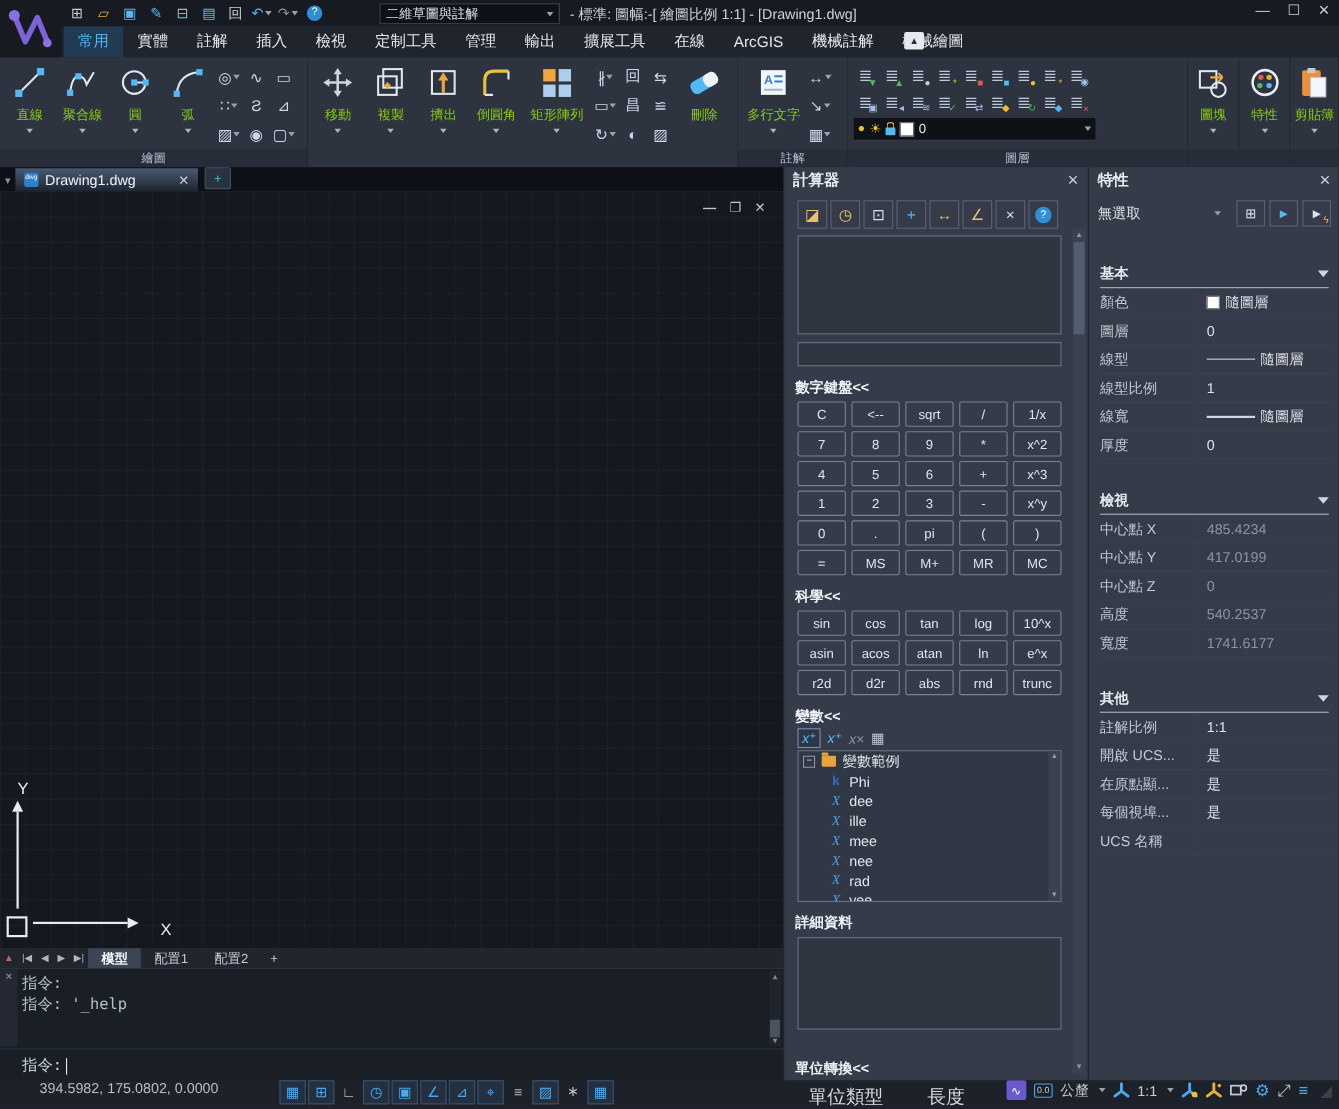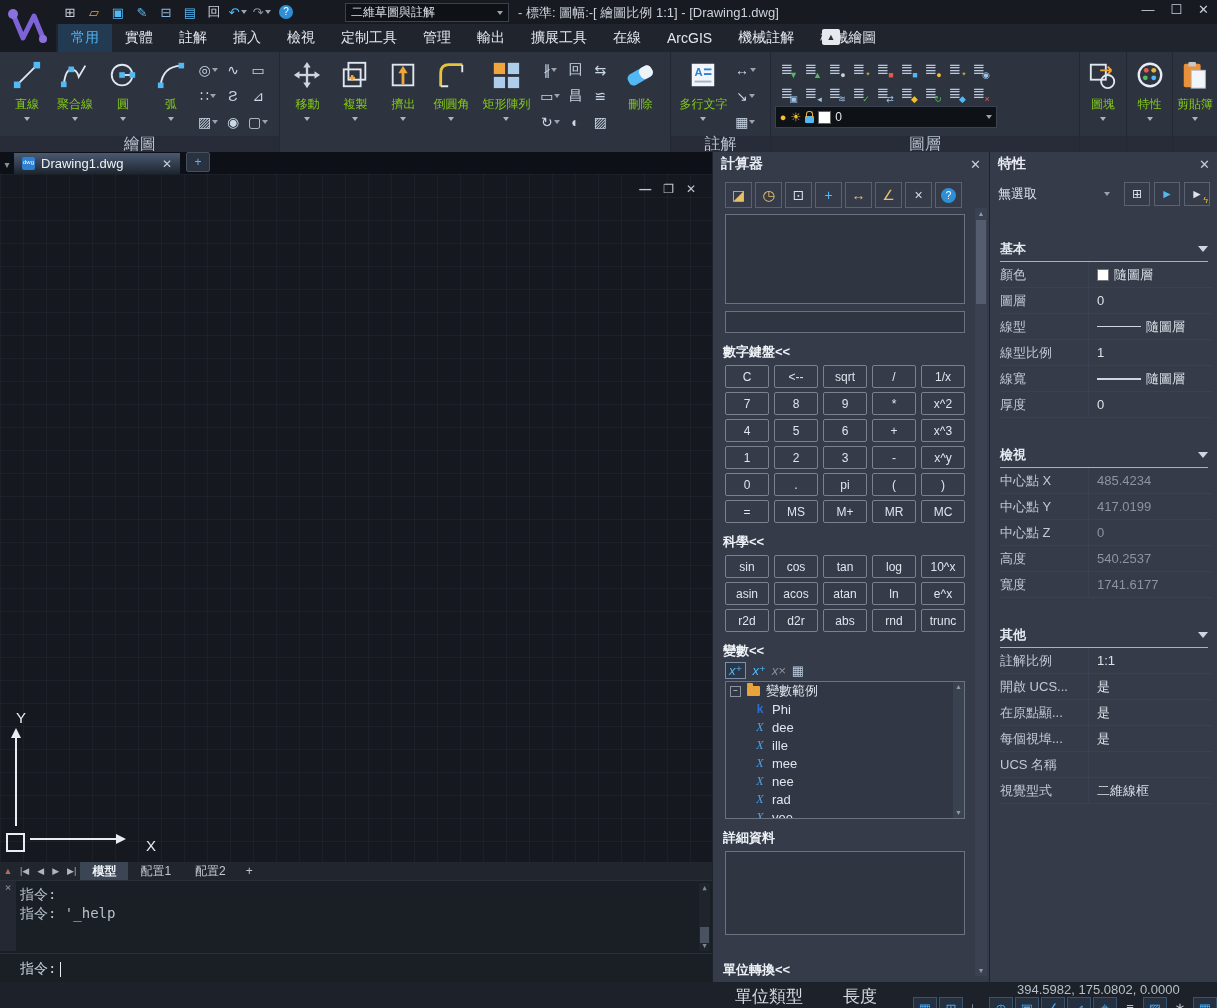--- a/index.html
+++ b/index.html
@@ -20,21 +20,21 @@
   #winctl span{cursor:default;}
   
   #ribbon-tabs{position:absolute;left:58px;top:24px;height:28px;display:flex;align-items:stretch;}
   .rtab{padding:0 13px;display:flex;align-items:center;font-size:14px;color:#e3e8ee;cursor:default;}
   .rtab.active{background:#223a52;color:#4fb3f2;}
   #ribbon-min{position:absolute;left:822px;top:29px;width:18px;height:16px;background:#e6eaef;color:#2a3038;font-size:9px;display:flex;align-items:center;justify-content:center;border-radius:2px;}
   
   #ribbon{position:absolute;left:0;top:52px;width:1217px;height:100px;background:#2d333f;display:flex;}
   .rgroup{position:relative;height:100px;border-right:1px solid #232834;display:flex;flex-direction:column;}
   .rgroup-body{flex:1;display:flex;align-items:flex-start;padding:3px 4px 0 4px;gap:2px;}
-  .rgroup-label{height:16px;background:#272c38;font-size:16px;color:#b9c2cf;text-align:center;line-height:16px;}
+  .rgroup-label{height:16px;background:#272c38;font-size:11px;color:#b9c2cf;text-align:center;line-height:16px;}
   .bigbtn{width:46px;height:80px;display:flex;flex-direction:column;align-items:center;justify-content:flex-start;cursor:default;}
   .bigbtn .bicon{height:36px;display:flex;align-items:center;justify-content:center;margin-top:2px;}
   .bigbtn .blabel{font-size:12px;color:#84cc16;white-space:nowrap;margin-top:3px;}
   .caret{width:0;height:0;border-left:3.5px solid transparent;border-right:3.5px solid transparent;border-top:4px solid #aab4c0;margin-top:4px;}
   .sgrid{display:grid;grid-auto-flow:column;grid-template-rows:repeat(3,25px);gap:1px;margin-top:3px;}
   .sbtn{display:flex;align-items:center;justify-content:center;min-width:24px;height:24px;color:#c9d7e6;font-size:14px;cursor:default;}
   .sbtn .g{font-style:normal;}
   .sbtn .mini-caret{margin-left:1px;}
   .layer-tools{display:grid;grid-template-columns:repeat(9,24px);grid-template-rows:24px 24px;gap:0px;margin-top:2px;}
   .ltool{position:relative;width:24px;height:24px;display:flex;align-items:center;justify-content:center;color:#b9c8da;font-size:15px;cursor:default;}
@@ -77,21 +77,21 @@
   
   #cmd{position:absolute;left:0;top:880px;width:712px;height:102px;background:#1a1e25;border-top:1px solid #2a3039;font-family:"DejaVu Sans Mono","Liberation Mono",monospace;}
   #cmd-gutter{position:absolute;left:0;top:0;width:16px;height:70px;background:#232832;color:#8b929c;font-size:11px;text-align:center;}
   #cmd-hist{position:absolute;left:20px;top:4px;width:660px;height:64px;color:#b6c0ca;font-size:14px;line-height:19px;}
   #cmd-scroll{position:absolute;right:2px;top:2px;width:11px;height:68px;background:#20242c;}
   #cmd-scroll .arr{height:10px;color:#7f8894;font-size:7px;text-align:center;line-height:10px;}
   #cmd-thumb{position:absolute;left:1px;top:44px;width:9px;height:16px;background:#4a5260;}
   #cmd-input{position:absolute;left:0;top:72px;width:712px;height:30px;border-top:1px solid #2a3039;display:flex;align-items:center;padding-left:20px;color:#c6d0da;font-size:14px;}
   .cursorbar{display:inline-block;width:1px;height:15px;background:#e6ecf2;margin-left:4px;}
   
-  #statusbar{position:absolute;left:0;top:982px;width:1217px;height:26px;background:#1d2129;display:flex;align-items:flex-end;flex-direction:column;}
+  #statusbar{position:absolute;left:0;top:982px;width:1217px;height:26px;background:#1d2129;display:flex;align-items:flex-start;}
   #coords{margin-left:36px;font-size:13px;color:#b8bfc8;width:200px;}
   #toggles{display:flex;gap:2px;margin-left:18px;}
   .tog{width:22px;height:20px;display:flex;align-items:center;justify-content:center;font-size:13px;cursor:default;}
   .tog.on{color:#4aa8ec;border:1px solid #39536e;background:#243040;}
   .tog.off{color:#b9c1ca;}
   #sb-right{margin-left:auto;margin-right:6px;display:flex;align-items:center;gap:7px;}
   #model-icon{width:18px;height:18px;background:#6a5acd;border-radius:2px;color:#fff;display:flex;align-items:center;justify-content:center;font-size:11px;}
   #units-box{border:1px solid #4aa8ec;color:#c6cdd5;font-size:8px;padding:1px 2px;border-radius:2px;}
   .sb-text{font-size:13px;color:#c6cdd5;}
   .astar{display:flex;align-items:center;}
@@ -1089,23 +1089,16 @@
         </div>
 
         <div class="prow">
           <span class="plabel">UCS 名稱</span>
           <span class="pval">
 
             <b></b>
           </span>
         </div>
 
-        <div class="prow">
-          <span class="plabel">視覺型式</span>
-          <span class="pval">
-
-            <b>二維線框</b>
-          </span>
-        </div>
       </div>
   </div>
 
 </div>
 
 </body></html>

